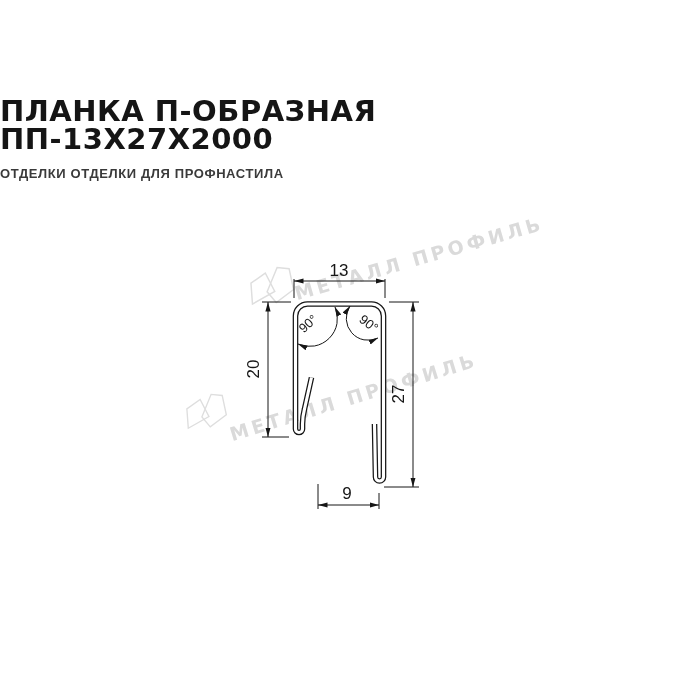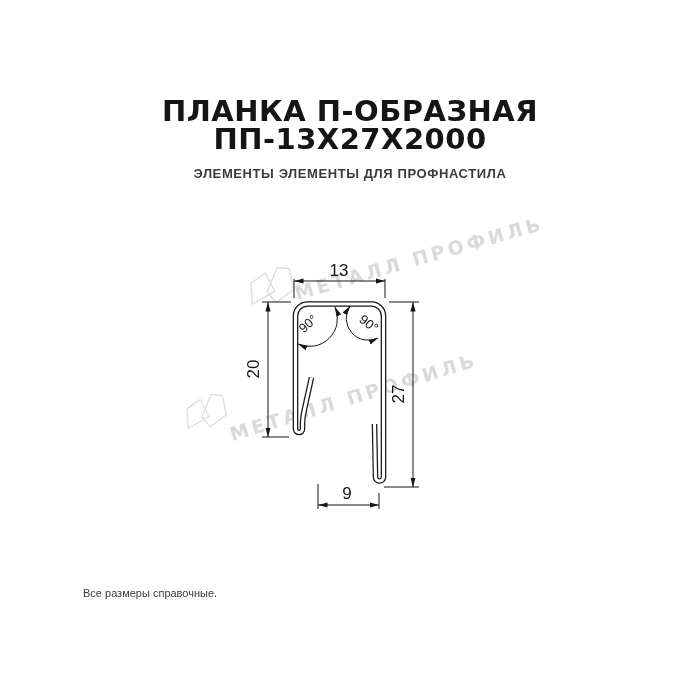--- a/index.html
+++ b/index.html
@@ -3,21 +3,21 @@
 <meta charset="utf-8">
 <style>
   html,body{margin:0;padding:0;}
   body{
     width:700px;height:700px;position:relative;overflow:hidden;
     background:#ffffff;
     font-family:"Liberation Sans", sans-serif;
   }
   
   .header{
-    position:absolute;left:0;top:97px;width:700px;text-align:center;z-index:3;
+    position:absolute;left:0;top:97px;width:700px;text-align:left;z-index:3;
   }
   .title{
     font-family:"DejaVu Sans", sans-serif;
     font-weight:700;
     font-size:29px;
     line-height:28px;
     letter-spacing:.5px;
     color:#151515;
   }
   .subtitle{
@@ -75,21 +75,21 @@
   <path d="M3,32 L8,10 L26,4 L30,26 Z" fill="none" stroke="#dedede" stroke-width="1.6"></path>
   <path d="M22,24 L40,2 L52,7 L50,30 L28,38 Z" fill="none" stroke="#dedede" stroke-width="1.6"></path>
 </svg>
 <div class="wm-text wm2">МЕТАЛЛ ПРОФИЛЬ</div>
 
 <div class="header">
   <div class="title">
     <div>ПЛАНКА П-ОБРАЗНАЯ</div>
     <div>ПП-13Х27Х2000</div>
   </div>
-  <div class="subtitle">ЭЛЕМЕНТЫ ЭЛЕМЕНТЫ ДЛЯ ПРОФНАСТИЛА</div>
+  <div class="subtitle">ОТДЕЛКИ ОТДЕЛКИ ДЛЯ ПРОФНАСТИЛА</div>
 </div>
 
 <svg class="draw-svg" width="700" height="700" viewBox="0 0 700 700">
   <defs>
     <marker id="arw" markerUnits="userSpaceOnUse" markerWidth="11" markerHeight="8" refX="9.5" refY="4" orient="auto">
       <path d="M9.5,4 L0,1.4 L0,6.6 Z" fill="#161616"></path>
     </marker>
     <marker id="arwS" markerUnits="userSpaceOnUse" markerWidth="11" markerHeight="8" refX="9.5" refY="4" orient="auto-start-reverse">
       <path d="M9.5,4 L0,1.4 L0,6.6 Z" fill="#161616"></path>
     </marker>
@@ -148,14 +148,13 @@
     <path d="M298,344 A28,28 0 0 0 335,307" fill="none" stroke="#161616" stroke-width="1" marker-start="url(#arwS)" marker-end="url(#arw)"></path>
     <text class="deg-num" x="311" y="327" text-anchor="middle" transform="rotate(-42 311 327)">90°</text>
   </g>
   <g>
     <path d="M350,306 A22,22 0 0 0 378,338" fill="none" stroke="#161616" stroke-width="1" marker-start="url(#arwS)" marker-end="url(#arw)"></path>
     <text class="deg-num" x="366" y="327" text-anchor="middle" transform="rotate(38 366 327)">90°</text>
   </g>
 </svg>
 
 <div class="footer">
-  <div>Все размеры справочные.</div>
 </div>
 
 </body></html>

